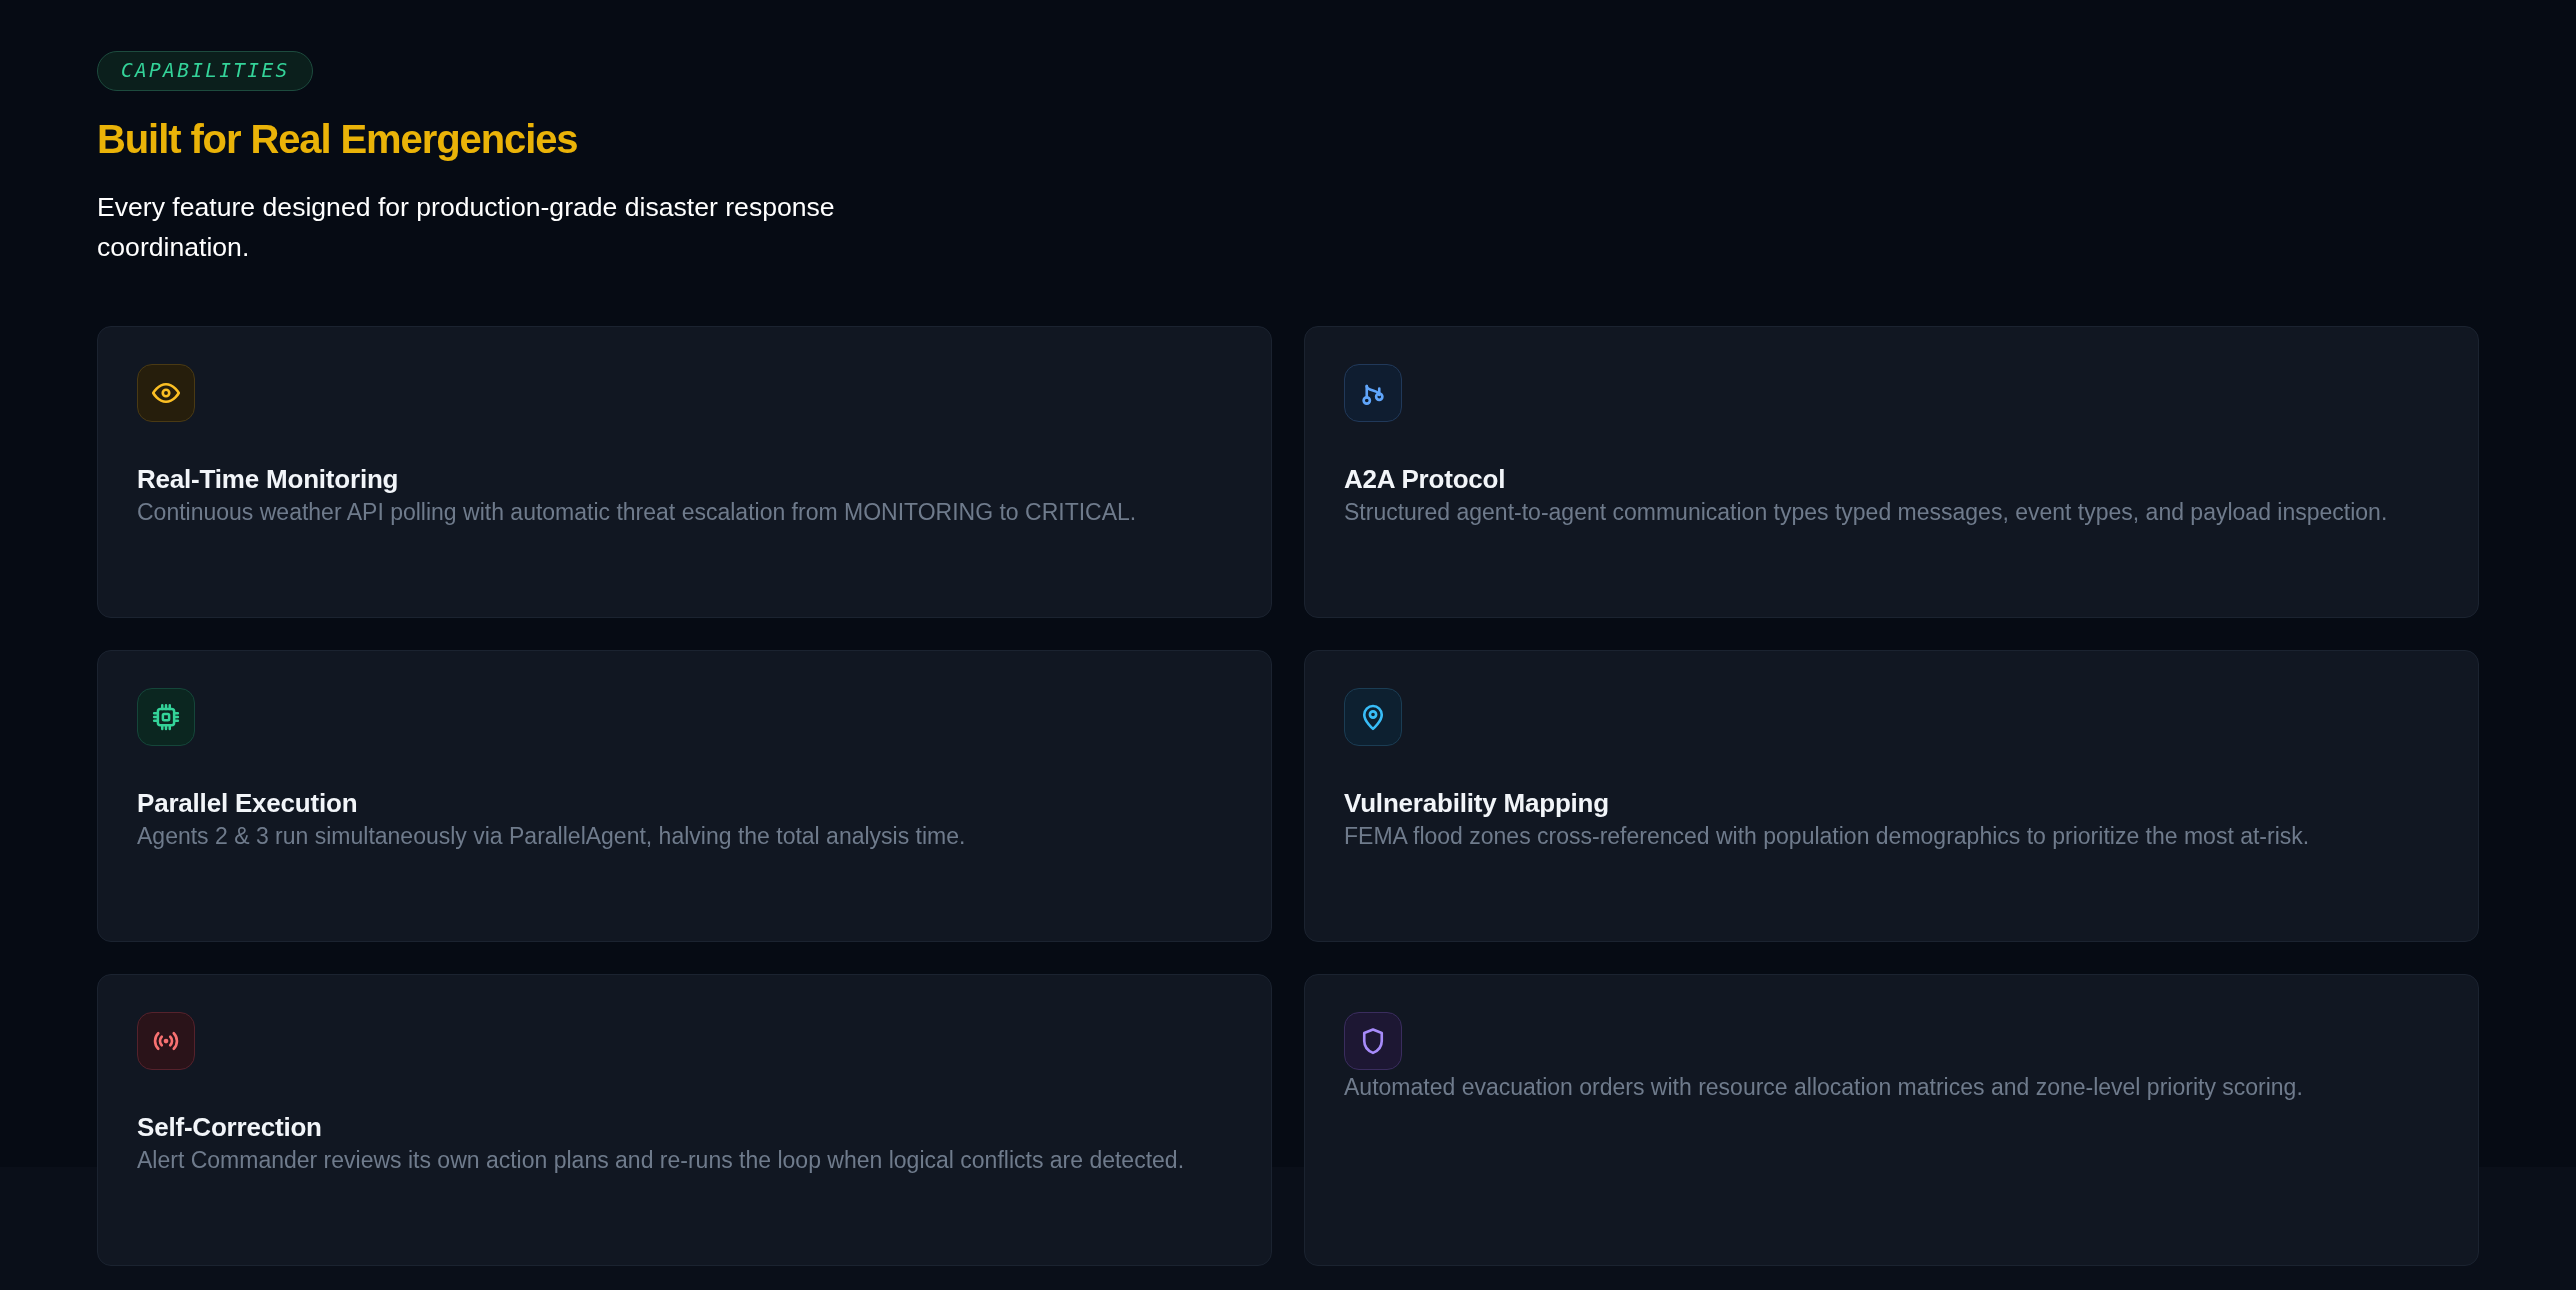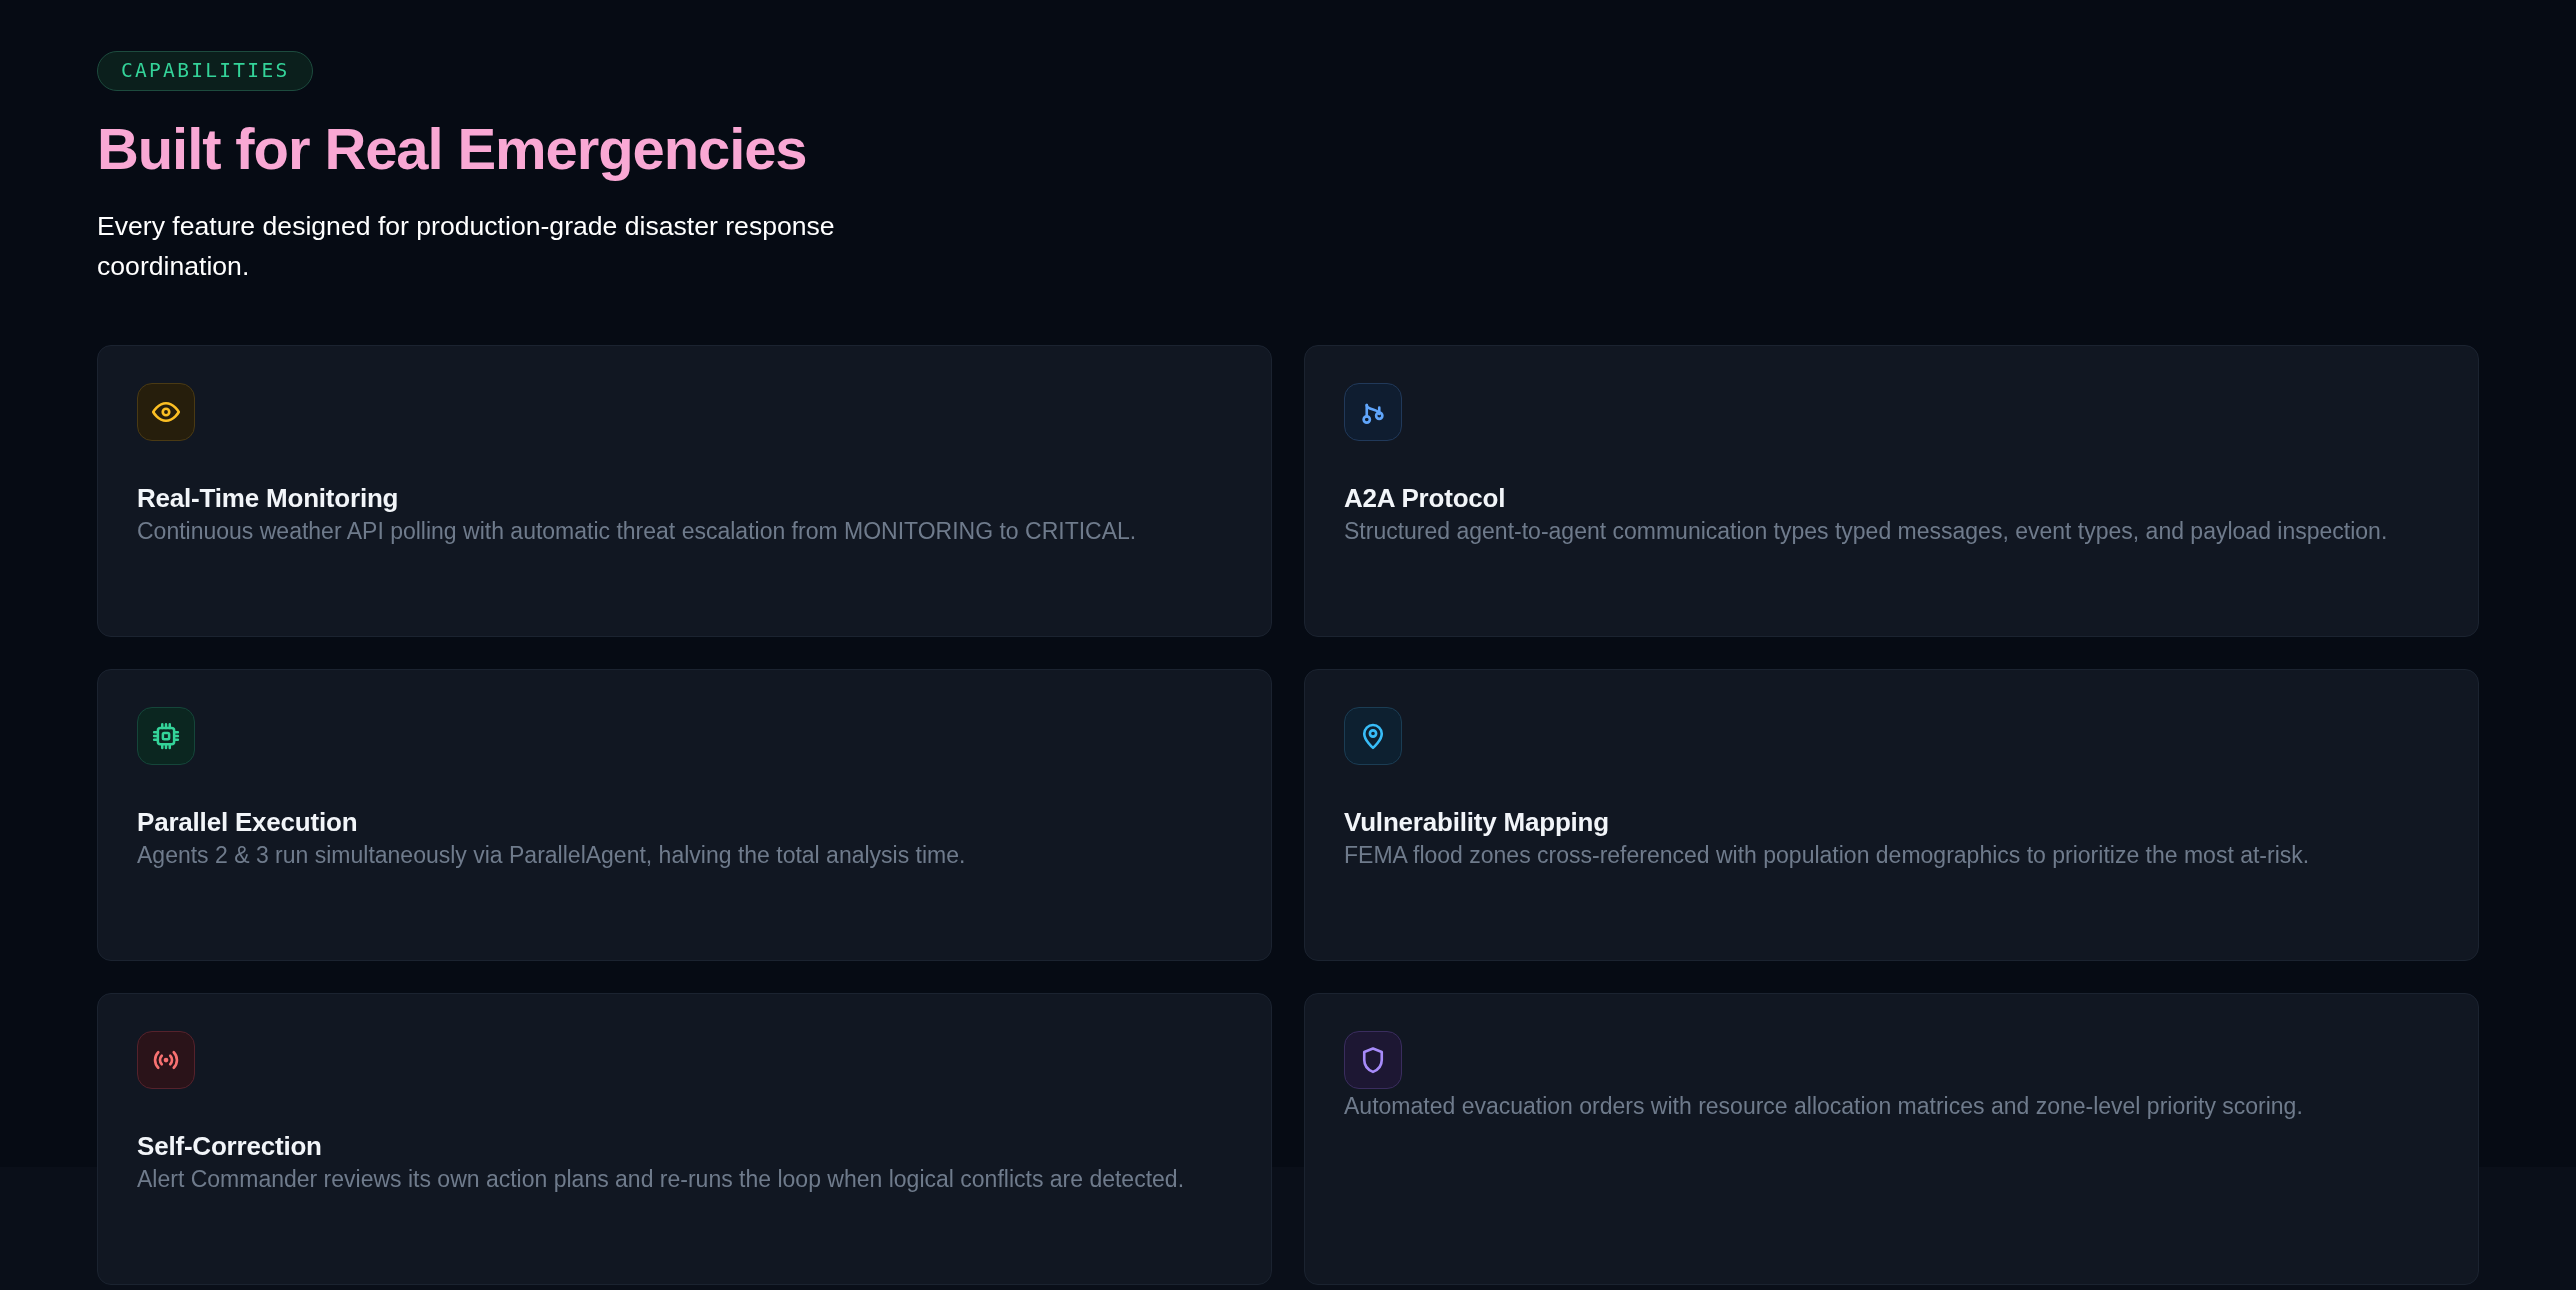--- a/index.html
+++ b/index.html
@@ -26,39 +26,39 @@
   }
 
   .section {
     position:absolute;
     left:0; top:0;
     width:2576px;
     padding:0 97px;
   }
 
   
-  .eyebrow-row { padding-top:51px; }
+  .eyebrow-row { padding-top:51px;font-style:italic; }
 
   .badge {
     display:inline-block;
     padding:8.9px 23px 9.7px;
     border-radius:884px;
     background:#0b1f1c;
     border:0.9px solid #1d4b3e;
     color:#34d399;
     font-family:"DejaVu Sans Mono", monospace;
     font-size:19.5px;
     letter-spacing:2.3px;
     line-height:1;
   }
 
   .headline {
     margin-top:26.6px;
-    color:#f9a8d4;
-    font-size:58px;
+    color:#eab308;
+    font-size:40px;
     font-weight:700;
     letter-spacing:-1.1px;
     line-height:1.06;
   }
 
   .subhead {
     margin-top:26.6px;
     color:#ffffff;
     font-size:26.6px;
     line-height:1.52;

